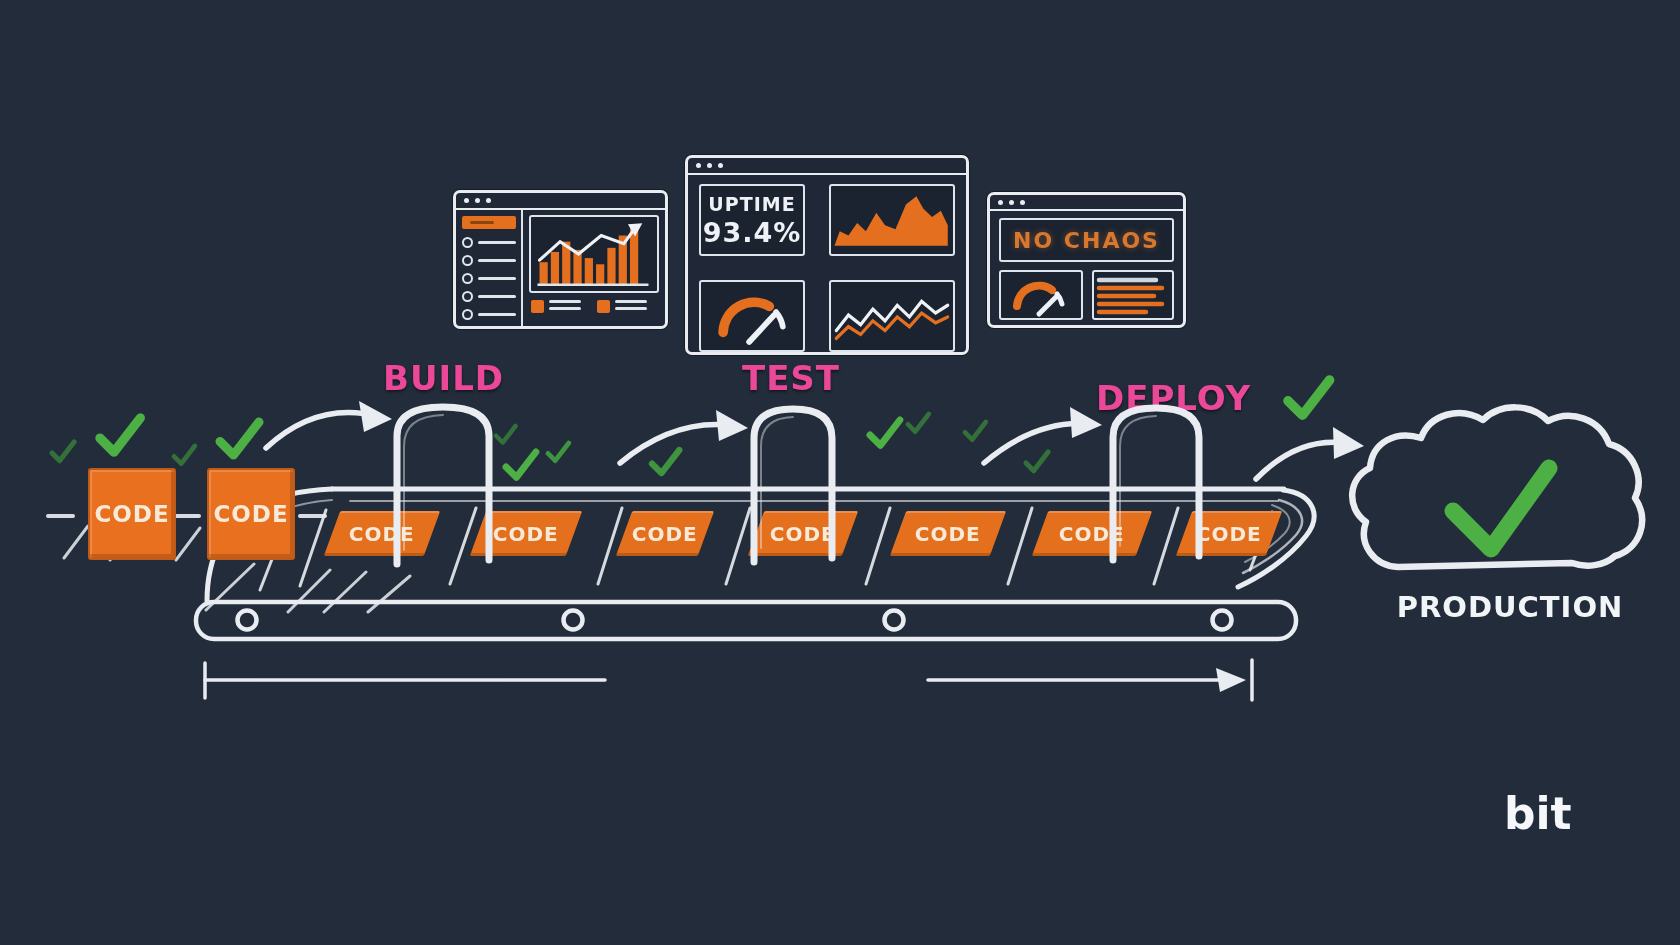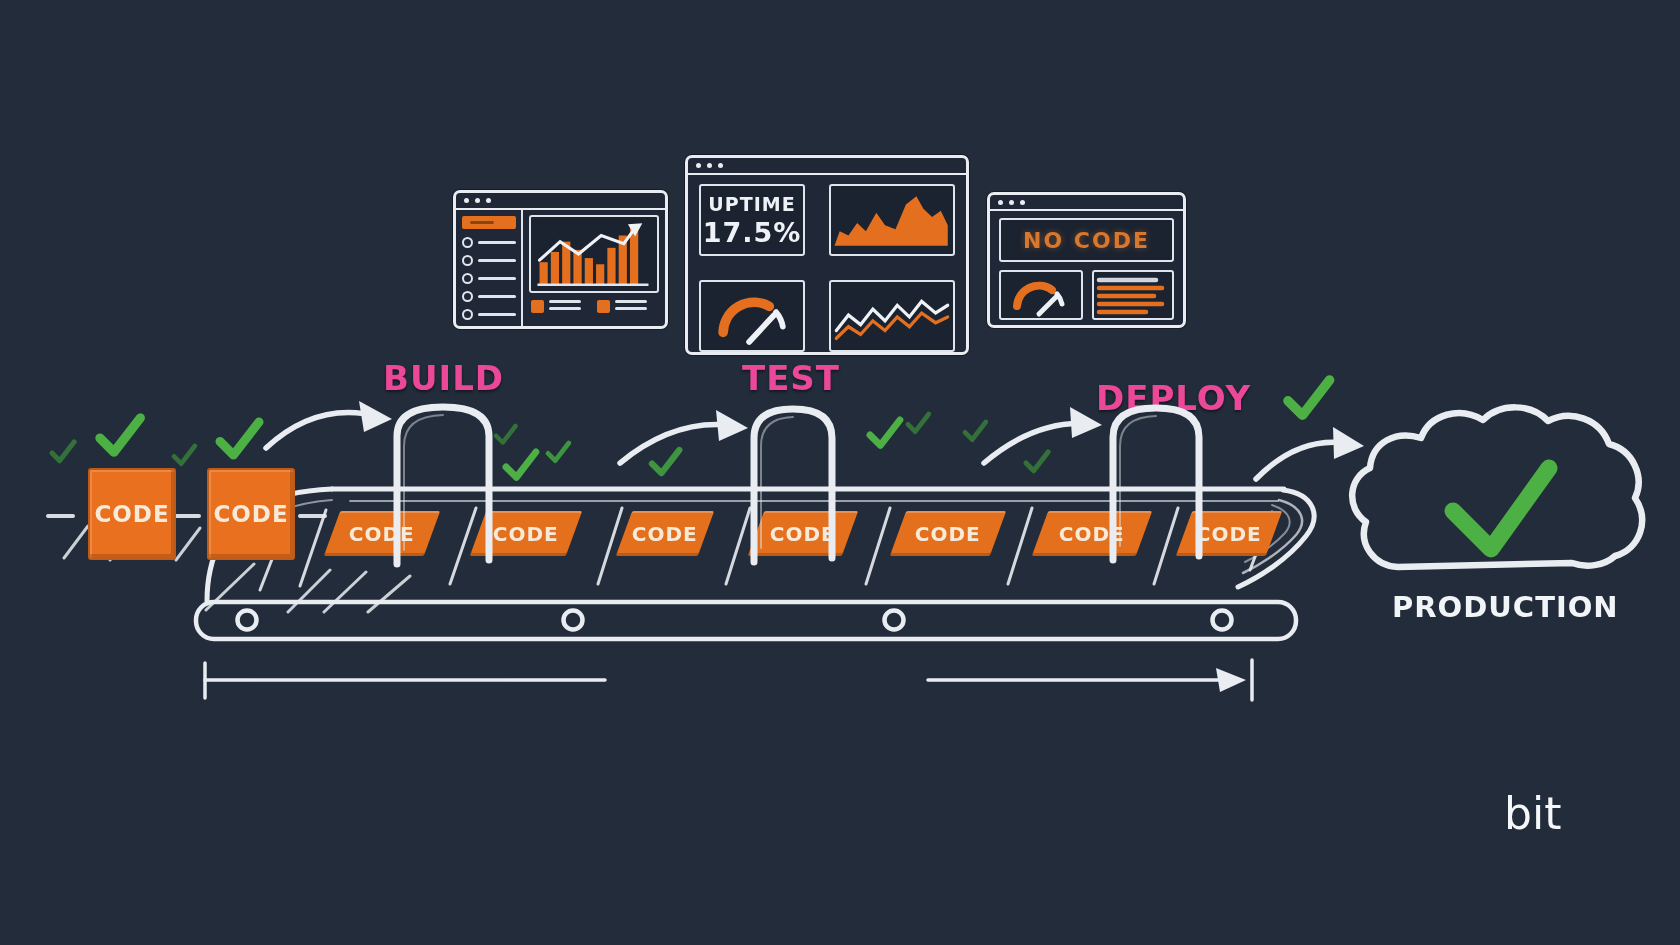--- a/index.html
+++ b/index.html
@@ -48,23 +48,23 @@
   .code-box{position:absolute;width:84px;height:88px;background:#e8701e;border:2px solid #c05a14;
             border-radius:3px;display:flex;align-items:center;justify-content:center;
             box-shadow:inset -3px -4px 0 rgba(0,0,0,.16), inset 2px 2px 0 rgba(255,255,255,.18);
             z-index:3;}
   .code-box span{color:#f7ead9;font-weight:bold;font-size:23px;letter-spacing:1px;}
   .tile{position:absolute;top:511px;height:45px;background:#e4701e;border-radius:2px;
         transform:skewX(-20deg);box-shadow:inset 0 2px 0 rgba(255,255,255,.22), inset 0 -3px 0 rgba(0,0,0,.18);
         display:flex;align-items:center;justify-content:center;z-index:2;}
   .tile span{transform:skewX(20deg);color:#f7ead9;font-weight:bold;font-size:20px;letter-spacing:1px;}
   
-  .production{position:absolute;left:1392px;top:590px;width:236px;color:#f2f5f8;
+  .production{position:absolute;left:1392px;top:590px;width:236px;text-align:center;color:#f2f5f8;
               font-size:29px;font-weight:bold;letter-spacing:1px;z-index:3;}
-  .logo{position:absolute;left:1504px;top:788px;color:#f5f7fa;font-size:44px;font-weight:normal;
+  .logo{position:absolute;left:1504px;top:788px;color:#f5f7fa;font-size:44px;font-weight:bold;
         letter-spacing:0px;z-index:3;}
   .z1{z-index:1}.z4{z-index:4}.z6{z-index:6}
 </style>
 </head>
 <body>
 
 <div id="stage">
 
   <svg class="layer z1" width="1680" height="945" viewBox="0 0 1680 945">
     <g stroke="#e9edf2" fill="none" stroke-linecap="round">
@@ -245,21 +245,21 @@
 
   <div class="monitor z4" style="left:685px;top:155px;width:278px;height:194px">
     <div class="titlebar">
       <span class="dot"></span>
       <span class="dot"></span>
       <span class="dot"></span>
     </div>
     <div class="m2-grid">
       <div class="panel uptime">
         <div class="l1">UPTIME</div>
-        <div class="l2">17.5%</div>
+        <div class="l2">93.4%</div>
       </div>
       <div class="panel">
         <svg width="100%" height="100%" viewBox="0 0 140 66" preserveAspectRatio="none">
           <path fill="#e4701f" d="M4 58 L10 44 L20 48 L30 36 L40 44 L52 26 L62 38 L74 42 L86 18 L98 10 L106 22 L116 30 L126 24 L134 38 L134 58 Z"></path>
         </svg>
       </div>
       <div class="panel">
         <svg width="100%" height="100%" viewBox="0 0 106 70">
           <path d="M23 52 A32 32 0 0 1 71 25" fill="none" stroke="#e4701f" stroke-width="10" stroke-linecap="round"></path>
           <path d="M78 31 A32 32 0 0 1 85 46" fill="none" stroke="#eef2f6" stroke-width="6" stroke-linecap="round"></path>
@@ -276,21 +276,21 @@
   </div>
 
   <div class="monitor z4" style="left:987px;top:192px;width:193px;height:130px">
     <div class="titlebar" style="height:14px">
       <span class="dot"></span>
       <span class="dot"></span>
       <span class="dot"></span>
     </div>
     <div class="m3-body">
       <div class="panel chaos">
-        <span>NO CODE</span>
+        <span>NO CHAOS</span>
       </div>
       <div class="m3-row">
         <div class="panel" style="width:80px;height:46px">
           <svg width="100%" height="100%" viewBox="0 0 80 46">
             <path d="M16 34 A22 22 0 0 1 51 18" fill="none" stroke="#e4701f" stroke-width="8" stroke-linecap="round"></path>
             <path d="M56 22 A22 22 0 0 1 61 32" fill="none" stroke="#eef2f6" stroke-width="5" stroke-linecap="round"></path>
             <path d="M38 42 L56 24" stroke="#eef2f6" stroke-width="5" stroke-linecap="round" fill="none"></path>
           </svg>
         </div>
         <div class="panel" style="flex:1;height:46px">

